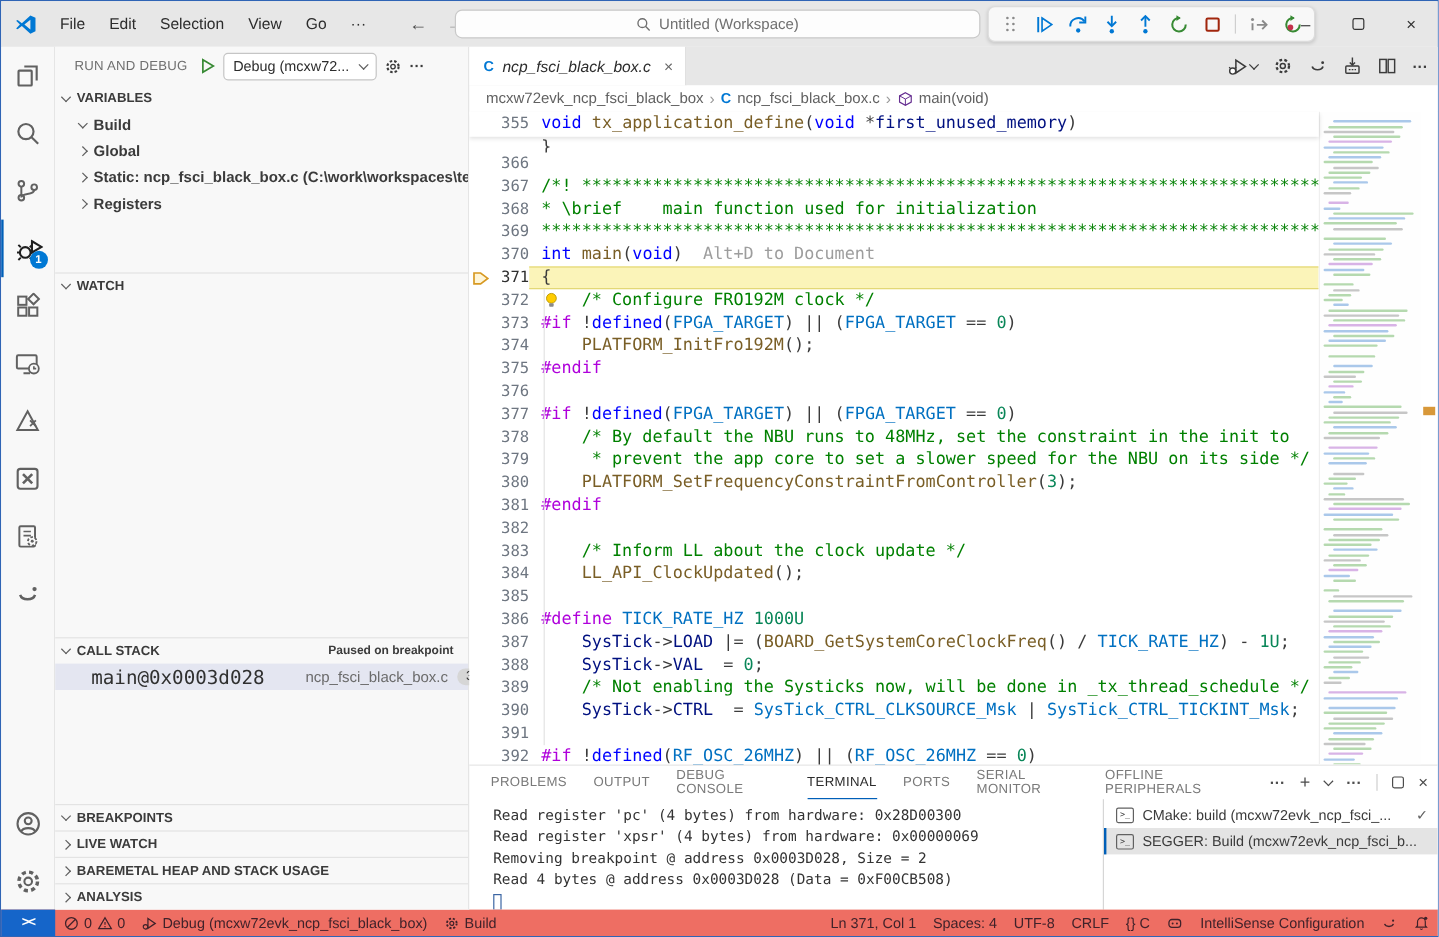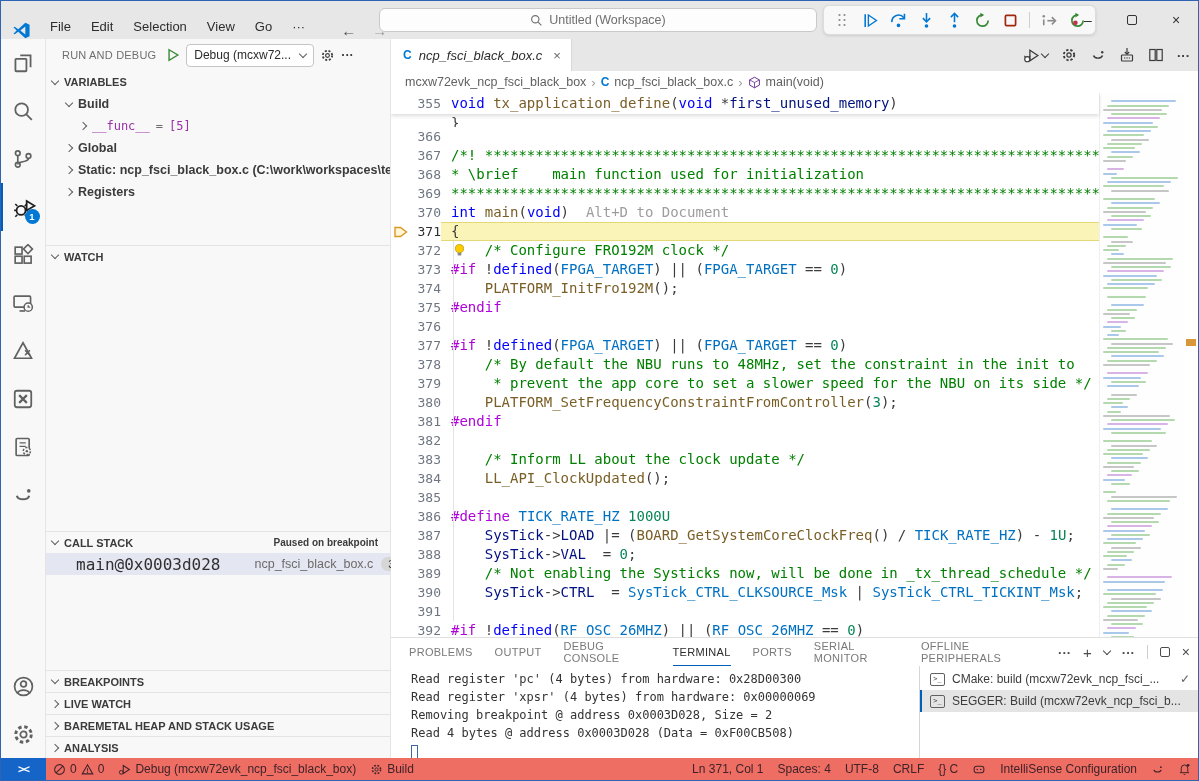--- a/index.html
+++ b/index.html
@@ -1,21 +1,21 @@
 <!DOCTYPE html>
 <html><head>
 <meta charset="utf-8">
 <style>
   * { margin:0; padding:0; box-sizing:border-box; }
   html,body { width:1199px; height:781px; overflow:hidden; }
   body { font-family:"Liberation Sans", sans-serif; font-size:13px; color:#3b3b3b; background:#fff; }
   #window { position:relative; width:1199px; height:781px; border:1px solid #2f64b5; background:#fff; display:flex; flex-direction:column; }
 
   
-  #titlebar { height:38px; background:#e7e7e7; display:flex; align-items:flex-end; position:relative; flex:0 0 auto; }
+  #titlebar { height:38px; background:#e7e7e7; display:flex; align-items:center; position:relative; flex:0 0 auto; }
   #vscode-logo { margin:0 10px 0 12px; display:flex; }
   .menu-item { padding:0 10px; height:24px; line-height:24px; border-radius:4px; color:#2c2c2c; font-size:13px; cursor:default; }
   #nav-arrows { margin-left:26px; display:flex; gap:16px; font-size:15px; color:#4c4c4c; }
   #nav-arrows .fwd { color:#9b9b9b; }
   #command-center { position:absolute; left:378px; top:7px; width:438px; height:24px; background:#fdfdfd; border:1px solid #c9c9c9; border-radius:6px; display:flex; align-items:center; justify-content:center; gap:6px; color:#6f6f6f; font-size:12.5px; }
   #debug-toolbar { position:absolute; left:822px; top:4px; height:30px; background:#f8f8f8; border:1px solid #dcdcdc; border-radius:6px; box-shadow:0 1px 3px rgba(0,0,0,.12); display:flex; align-items:center; padding:0 6px; gap:4px; }
   .dbg-btn { width:24px; height:24px; display:flex; align-items:center; justify-content:center; border-radius:4px; }
   .dbg-sep { width:1px; height:16px; background:#cfcfcf; margin:0 3px; }
   #win-controls { position:absolute; right:0; top:0; height:38px; display:flex; }
   .win-btn { width:44px; height:38px; display:flex; align-items:center; justify-content:center; font-size:14px; color:#333; }
@@ -331,42 +331,36 @@
       <div class="side-abs" style="top:32px;">
         <div class="sec-header">
           <span class="chev down"></span>
             <span>VARIABLES</span>
         </div>
         <div id="variables-rows">
             <div class="tree-row" style="padding-left: 20px;">
               <span class="chev down"></span>
               <span class="bold">Build</span>
             </div>
-            <div class="tree-row" style="padding-left: 34px;">
-              <span class="chev right"></span>
-              <span class="varname">__func__</span>
-              <span class="eq">=</span>
-              <span class="varval">[5]</span>
-            </div>
             <div class="tree-row" style="padding-left: 20px;">
               <span class="chev right"></span>
               <span class="bold">Global</span>
             </div>
             <div class="tree-row" style="padding-left: 20px;">
               <span class="chev right"></span>
               <span class="bold">Static: ncp_fsci_black_box.c (C:\work\workspaces\test\mcxw</span>
             </div>
             <div class="tree-row" style="padding-left: 20px;">
               <span class="chev right"></span>
               <span class="bold">Registers</span>
             </div>
           </div>
       </div>
 
-      <div class="side-abs" style="top:206px;">
+      <div class="side-abs" style="top:188px;">
         <div class="sec-header bordered">
           <span class="chev down"></span>
             <span>WATCH</span>
         </div>
       </div>
 
       <div class="side-abs" style="top:492px;">
         <div class="sec-header bordered">
           <span class="chev down"></span>
             <span>CALL STACK</span>

